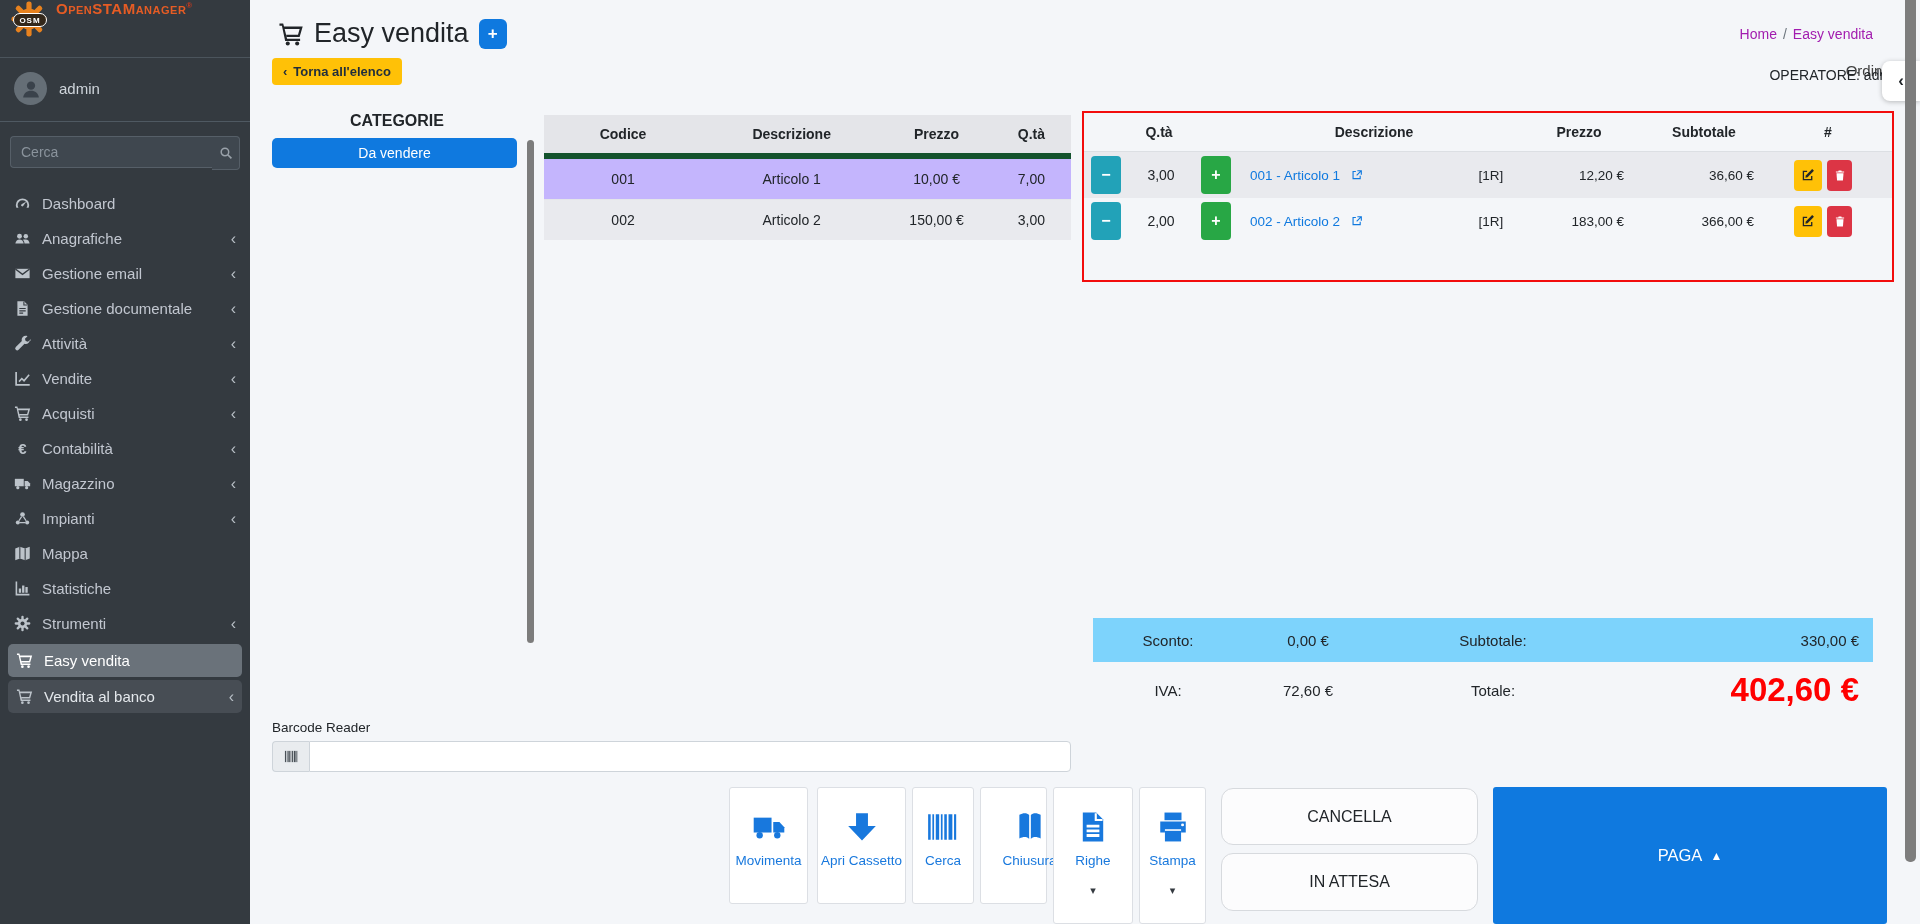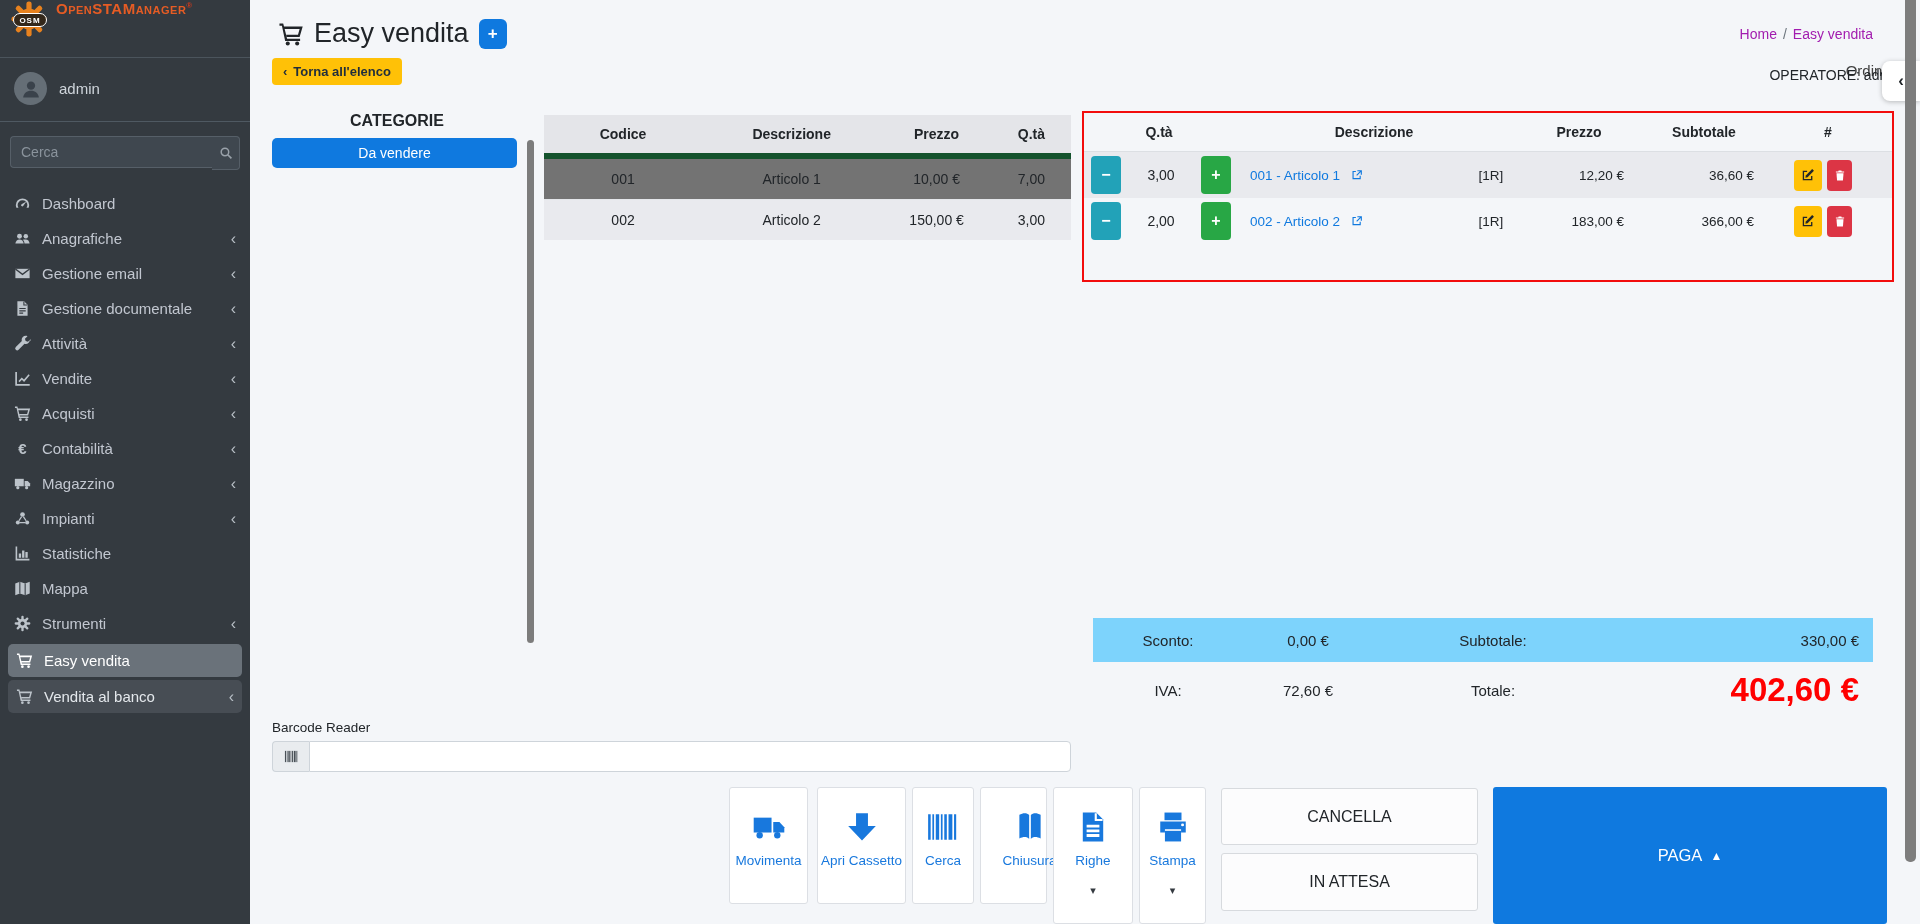--- a/index.html
+++ b/index.html
@@ -57,21 +57,21 @@
   .cat-title{position:absolute;left:22px;top:112px;width:250px;text-align:center;font-size:16px;font-weight:bold;}
   .cat-btn{position:absolute;left:22px;top:138px;width:245px;height:30px;background:#0f79df;border:none;border-radius:5px;
            color:#fff;font-size:14px;cursor:pointer;}
   .cat-scrollbar{position:absolute;left:277px;top:140px;width:7px;height:503px;background:#7c7c7c;border-radius:4px;cursor:pointer;}
 
   
   .ptable{position:absolute;left:294px;top:115px;width:527px;font-size:14px;}
   .p-head,.p-row{display:flex;align-items:center;}
   .p-head{height:38px;background:#e4e5e9;font-weight:bold;border-bottom:6px solid #14532d;}
   .p-row{height:40px;}
-  .p-row.odd{background:#737373;border-bottom:1px solid #e4e6ea;}
+  .p-row.odd{background:#c4b5fd;border-bottom:1px solid #e4e6ea;}
   .p-row.even{background:#e9eaee;}
   .pc1{width:30%;text-align:center;}
   .pc2{width:34%;text-align:center;}
   .pc3{width:21%;text-align:center;}
   .pc4{width:15%;text-align:center;}
 
   
   .cart-panel{position:absolute;left:832px;top:111px;width:808px;height:167px;border:2px solid #f20d0d;}
   .c-head{display:flex;align-items:center;height:38px;font-size:14px;font-weight:bold;border-bottom:1px solid #dcdfe3;}
   .ch1{width:150px;text-align:center;}
@@ -123,21 +123,21 @@
 
   
   .tool-card{position:absolute;top:787px;background:#fff;border:1px solid #dcdfe4;border-radius:3px;
              display:flex;flex-direction:column;align-items:center;justify-content:flex-start;padding-top:22px;
              box-sizing:border-box;color:#1878dd;cursor:pointer;}
   .tool-card svg{width:36px;height:34px;}
   .tool-lbl{font-size:13.5px;margin-top:9px;white-space:nowrap;}
   .tool-caret{margin-top:16px;font-size:11px;color:#343a40;}
   .t-h1{height:117px;}
   .t-h2{height:137px;}
-  .btn-light{position:absolute;left:971px;width:257px;background:#fcfcfd;border:1px solid #d7dade;border-radius:3px;
+  .btn-light{position:absolute;left:971px;width:257px;background:#fcfcfd;border:1px solid #d7dade;border-radius:12px;
              font-size:16px;color:#212529;cursor:pointer;font-family:"Liberation Sans",sans-serif;}
   .btn-pay{position:absolute;left:1243px;top:787px;width:394px;height:137px;background:#0f79df;border:none;border-radius:3px;
            color:#fff;font-size:16.5px;cursor:pointer;display:flex;align-items:center;justify-content:center;gap:8px;
            font-family:"Liberation Sans",sans-serif;}
   .pay-caret{font-size:12px;}
 
   
   .scroll-thumb{position:absolute;right:4px;top:0;width:11px;height:862px;background:#7d7d7d;border-radius:0 0 5px 5px;cursor:pointer;}
 </style>
 </head>
@@ -347,29 +347,29 @@
         </div>
       <div class="nav-item">
           <svg class="nav-ic ic">
             <use href="#i-hub"></use>
           </svg>
           <span>Impianti</span>
           <span class="chev">‹</span>
         </div>
       <div class="nav-item">
           <svg class="nav-ic ic">
+            <use href="#i-map"></use>
+          </svg>
+          <span>Mappa</span>
+        </div>
+      <div class="nav-item">
+          <svg class="nav-ic ic">
             <use href="#i-bars"></use>
           </svg>
           <span>Statistiche</span>
-        </div>
-      <div class="nav-item">
-          <svg class="nav-ic ic">
-            <use href="#i-map"></use>
-          </svg>
-          <span>Mappa</span>
         </div>
       <div class="nav-item">
           <svg class="nav-ic ic">
             <use href="#i-gear"></use>
           </svg>
           <span>Strumenti</span>
           <span class="chev">‹</span>
         </div>
       <div class="nav-item pill-active">
           <svg class="nav-ic ic">

